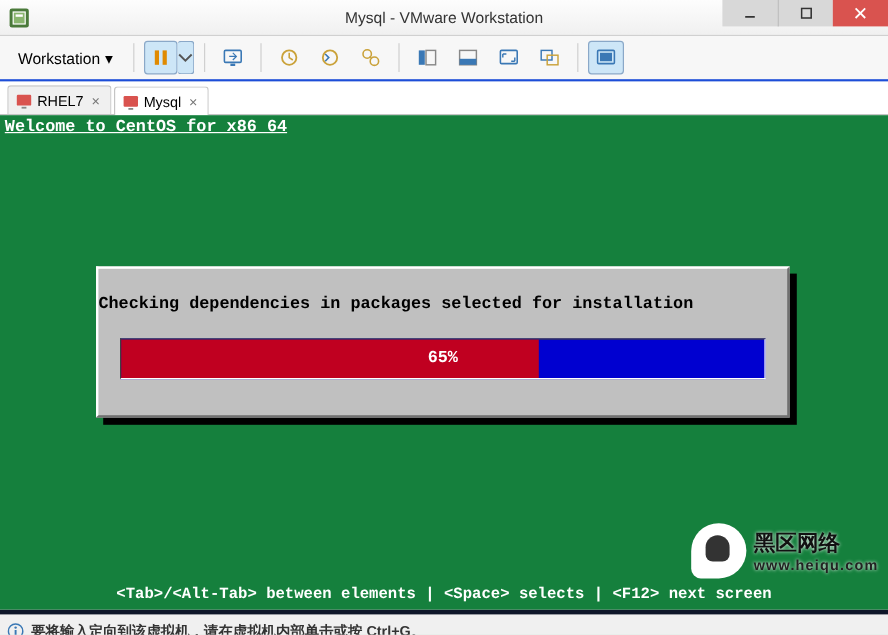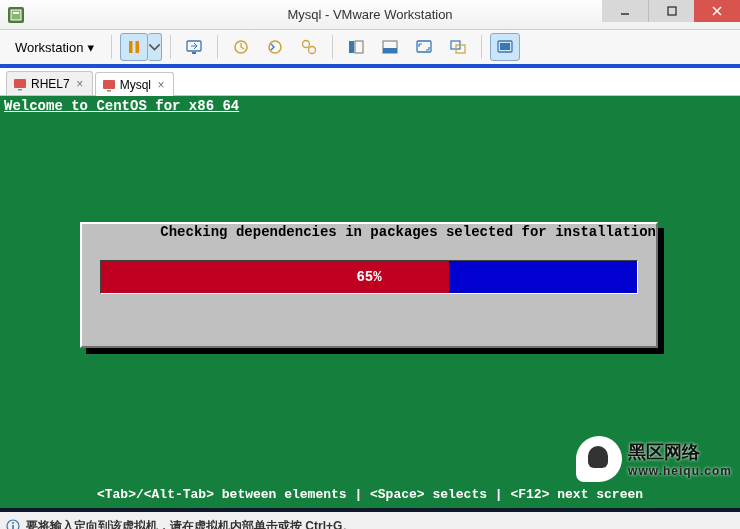--- a/index.html
+++ b/index.html
@@ -9,21 +9,21 @@
 .tb-icon { width: 16px; height: 16px; margin: 0 8px; background: #4a7a3a; border-radius: 2px; display: flex; align-items: center; justify-content: center; }
 .tb-icon svg { width: 12px; height: 12px; }
 .tb-title { position: absolute; left: 0; right: 0; text-align: center; font-size: 13px; color: #333; pointer-events: none; }
 .win-controls { position: absolute; right: 0; top: 0; display: flex; height: 22px; }
 .win-btn { width: 46px; height: 22px; display: flex; align-items: center; justify-content: center; cursor: pointer; }
 .win-min { background: #d8d8d8; }
 .win-max { background: #d8d8d8; border-left: 1px solid #bbb; }
 .win-close { background: #d9534f; color: #fff; }
 .win-btn svg { width: 10px; height: 10px; }
 
-.toolbar { height: 38px; background: #f7f7f7; border-bottom: 4px solid #1d4ed8; display: flex; align-items: center; padding: 0 6px; gap: 4px; }
+.toolbar { height: 38px; background: #f7f7f7; border-bottom: 2px solid #1d4ed8; display: flex; align-items: center; padding: 0 6px; gap: 4px; }
 .ws-menu { display: flex; align-items: center; padding: 3px 8px; border: 1px solid transparent; border-radius: 3px; cursor: pointer; font-size: 13px; }
 .ws-drop { margin-left: 4px; }
 .tb-sep { width: 1px; height: 24px; background: #d0d0d0; margin: 0 4px; }
 .tb-btn { width: 30px; height: 28px; display: flex; align-items: center; justify-content: center; border: 1px solid transparent; border-radius: 3px; cursor: pointer; }
 .tb-btn.active { border-color: #8aa8c8; background: #cde6f7; }
 .tb-btn svg { width: 18px; height: 18px; }
 .pause-pair { display: flex; align-items: center; }
 .pause-main { width: 28px; }
 .pause-drop { width: 14px; border-left: none; }
 
@@ -31,21 +31,21 @@
 .doc-tab { height: 24px; display: flex; align-items: center; padding: 0 6px; border: 1px solid #c5c5c5; border-bottom: none; border-top-left-radius: 3px; border-top-right-radius: 3px; margin-right: 2px; background: #f0f0f0; cursor: pointer; gap: 4px; font-size: 12px; }
 .doc-tab.active { background: #fff; position: relative; top: 1px; margin-top: 27px; }
 .tab-icon { width: 14px; height: 14px; }
 .tab-close { width: 12px; height: 12px; display: flex; align-items: center; justify-content: center; cursor: pointer; color: #777; }
 
 .vm-screen { height: 412px; background: #15803d; position: relative; font-family: "Courier New", monospace; color: #fff; font-size: 14px; font-weight: bold; overflow: hidden; }
 .welcome { position: absolute; top: 2px; left: 4px; color: #fff; text-decoration: underline; }
 .dialog-shadow { position: absolute; left: 86px; top: 132px; width: 578px; height: 126px; background: #000; }
 .dialog { position: absolute; left: 80px; top: 126px; width: 578px; height: 126px; background: #c0c0c0; border: 2px solid #fff; border-right-color: #707070; border-bottom-color: #707070; }
 .dialog-title { position: absolute; top: -9px; left: 50%; transform: translateX(-50%); background: #c0c0c0; padding: 0 6px; color: #b00020; }
-.dialog-msg { text-align: right; color: #000; }
+.dialog-msg { text-align: left; margin-top: 22px; color: #000; }
 .progress-wrap { margin: 20px 18px 0; height: 34px; background: #0000d0; position: relative; border: 1px solid #404040; border-right-color: #fff; border-bottom-color: #fff; }
 .progress-fill { height: 100%; background: #c00020; }
 .progress-label { position: absolute; inset: 0; display: flex; align-items: center; justify-content: center; color: #fff; }
 .helpbar { position: absolute; bottom: 6px; left: 0; right: 0; text-align: center; color: #fff; font-size: 13px; }
 
 .watermark { position: absolute; right: 8px; bottom: 26px; display: flex; align-items: center; gap: 6px; pointer-events: none; }
 .wm-bubble { width: 46px; height: 46px; background: #fff; border-radius: 50% 50% 50% 8px; position: relative; }
 .wm-bubble::after { content: ""; position: absolute; left: 12px; top: 10px; width: 20px; height: 22px; background: #333; border-radius: 10px 10px 6px 6px; }
 .wm-text { display: flex; flex-direction: column; font-family: "Microsoft YaHei", sans-serif; font-weight: bold; text-shadow: 0 0 3px #fff; }
 .wm-cn { font-size: 18px; color: #111; }

